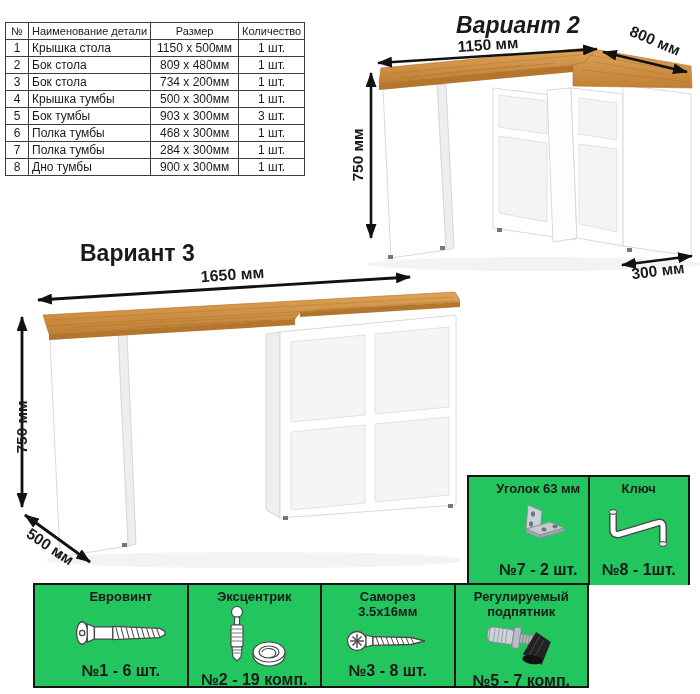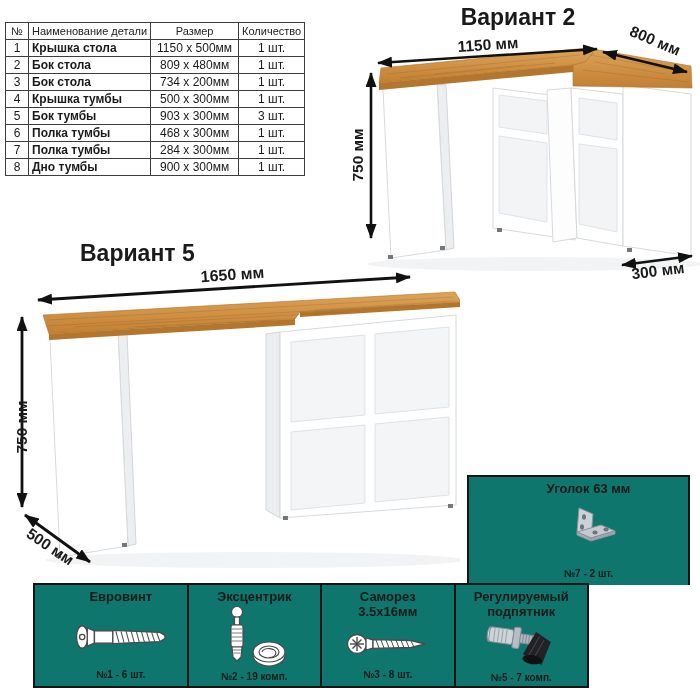--- a/index.html
+++ b/index.html
@@ -6,34 +6,34 @@
   .sheet{position:relative;width:700px;height:694px;overflow:hidden;background:#fff;
          font-family:"Liberation Sans",sans-serif;color:#1a1a1a;}
   .abs{position:absolute;}
 
   
   table.parts{position:absolute;left:5px;top:22px;border-collapse:collapse;background:#fff;}
   table.parts td{border:1px solid #3d3d3d;font-size:12px;line-height:1;height:16px;
                  padding:0 3px;white-space:nowrap;}
   table.parts tr.hdr td{font-size:11px;text-align:center;color:#222;}
   td.c{text-align:center;}
-  td.l{text-align:left;padding-left:6px;font-weight:bold;}
+  td.l{text-align:left;padding-left:6px;}
 
   
   .vtitle{position:absolute;font-weight:bold;font-size:23px;text-align:center;white-space:nowrap;}
   .dim{position:absolute;font-weight:bold;font-size:15.5px;text-align:center;white-space:nowrap;}
 
   
-  .hw-grid{position:absolute;display:flex;border:2px solid #141414;background:#0f766e;box-sizing:border-box;padding-left:20px;}
+  .hw-grid{position:absolute;display:flex;border:2px solid #141414;background:#22c55e;box-sizing:border-box;padding-left:20px;}
   .hw-cell{flex:1;border-left:2px solid #141414;display:flex;flex-direction:column;
            align-items:center;padding:5px 2px 6px 2px;min-width:0;}
   .hw-cell:first-child{border-left:none;}
   .hw-label{font-weight:bold;font-size:13px;text-align:center;line-height:1.15;}
   .hw-icon{flex:1;display:flex;align-items:center;justify-content:center;width:100%;}
-  .hw-count{font-weight:bold;font-size:10px;white-space:nowrap;}
+  .hw-count{font-weight:bold;font-size:16px;white-space:nowrap;}
 </style>
 </head>
 <body>
 
 <div class="sheet">
 
   <table class="parts">
     <colgroup>
         <col style="width:23px">
         <col style="width:116px">
@@ -91,21 +91,21 @@
     </tr>
     <tr>
       <td class="c">8</td>
       <td class="l">Дно тумбы</td>
       <td class="c">900 x 300мм</td>
       <td class="c">1 шт.</td>
     </tr>
   </tbody>
     </table>
 
-  <div class="vtitle" style="left:438px;top:4px;width:160px;">Вариант 2</div>
+  <div class="vtitle" style="left:438px;top:12px;width:160px;font-style:italic;">Вариант 2</div>
 
   <svg class="abs" style="left:345px;top:28px;" width="355" height="255" viewBox="0 0 355 255">
     <defs>
       <marker id="ar2" markerUnits="userSpaceOnUse" markerWidth="15" markerHeight="11" refX="14" refY="5.5" orient="auto-start-reverse">
         <path d="M0,0 L15,5.5 L0,11 Z" fill="#111"></path>
       </marker>
       <linearGradient id="wood2" x1="0" y1="0" x2="0" y2="1">
         <stop offset="0" stop-color="#dda459"></stop>
           <stop offset="1" stop-color="#c27f33"></stop>
       </linearGradient>
@@ -156,21 +156,21 @@
       <line x1="26" y1="45" x2="26" y2="210" marker-start="url(#ar2)" marker-end="url(#ar2)"></line>
       <line x1="277" y1="237" x2="347" y2="228" marker-start="url(#ar2)" marker-end="url(#ar2)"></line>
     </g>
   </svg>
 
   <div class="dim" style="left:444px;top:36px;width:88px;transform:rotate(-4deg);">1150 мм</div>
   <div class="dim" style="left:618px;top:32px;width:74px;transform:rotate(23deg);">800 мм</div>
   <div class="dim" style="left:328px;top:146px;width:60px;transform:rotate(-90deg);">750 мм</div>
   <div class="dim" style="left:623px;top:262px;width:70px;transform:rotate(-7deg);">300 мм</div>
 
-  <div class="vtitle" style="left:80px;top:240px;width:112px;">Вариант 5</div>
+  <div class="vtitle" style="left:80px;top:240px;width:112px;">Вариант 3</div>
 
   <svg class="abs" style="left:15px;top:260px;" width="445" height="315" viewBox="0 0 445 315">
     <defs>
       <marker id="ar1" markerUnits="userSpaceOnUse" markerWidth="15" markerHeight="11" refX="14" refY="5.5" orient="auto-start-reverse">
         <path d="M0,0 L15,5.5 L0,11 Z" fill="#111"></path>
       </marker>
       <linearGradient id="wood1" x1="0" y1="0" x2="0" y2="1">
         <stop offset="0" stop-color="#dda459"></stop>
           <stop offset="1" stop-color="#c27f33"></stop>
       </linearGradient>
@@ -231,20 +231,33 @@
             <polygon points="18,26 32,32 32,35 18,29" fill="#a4abb2"></polygon>
             <polygon points="32,32 56,25 56,28 32,35" fill="#9fa6ad"></polygon>
           </g>
           <ellipse cx="25" cy="11" rx="2" ry="2.8" fill="#6d747b"></ellipse>
           <ellipse cx="23" cy="21" rx="2" ry="2.8" fill="#6d747b"></ellipse>
           <ellipse cx="36" cy="26.5" rx="2.6" ry="2" fill="#6d747b"></ellipse>
           <ellipse cx="47" cy="23.5" rx="2.6" ry="2" fill="#6d747b"></ellipse>
         </svg>
       </div>
       <div class="hw-count">№7 - 2 шт.</div>
+    </div>
+    <div class="hw-cell">
+      <div class="hw-label">Ключ</div>
+      <div class="hw-label"></div>
+      <div class="hw-icon">
+        <svg width="80" height="50" viewBox="0 0 80 50">
+          <path d="M14,9 L14,25 Q14,32 21,30 L58,19 Q64,17 64,23 L64,39" fill="none" stroke="#4a4a4a" stroke-width="8" stroke-linecap="round"></path>
+          <path d="M14,9 L14,25 Q14,32 21,30 L58,19 Q64,17 64,23 L64,39" fill="none" stroke="#fff" stroke-width="5" stroke-linecap="round"></path>
+          <ellipse cx="14" cy="8" rx="4" ry="2.4" fill="#e8eaec" stroke="#4a4a4a" stroke-width="1"></ellipse>
+          <ellipse cx="64" cy="40" rx="4" ry="2.4" fill="#e8eaec" stroke="#4a4a4a" stroke-width="1"></ellipse>
+        </svg>
+      </div>
+      <div class="hw-count">№8 - 1шт.</div>
     </div>
   </div>
 
   <div class="hw-grid" style="left:33px;top:583px;width:556px;height:105px;">
 
     <div class="hw-cell">
       <div class="hw-label">Евровинт</div>
       <div class="hw-label"></div>
       <div class="hw-icon">
         <svg width="94" height="32" viewBox="0 0 92 30">

